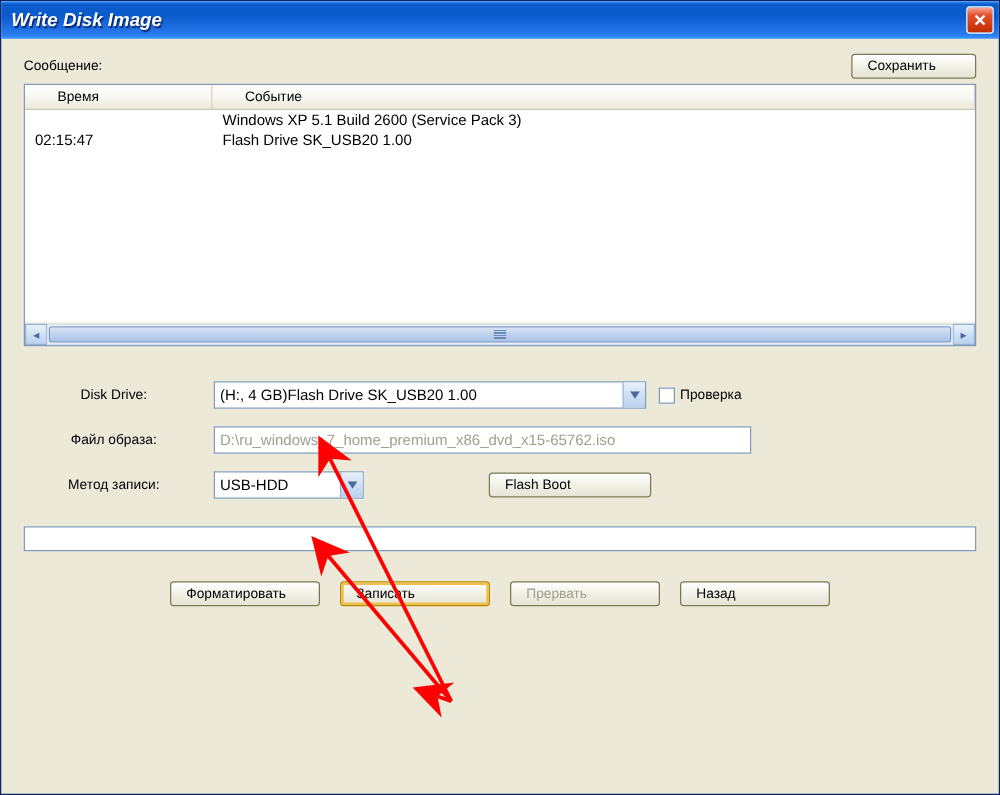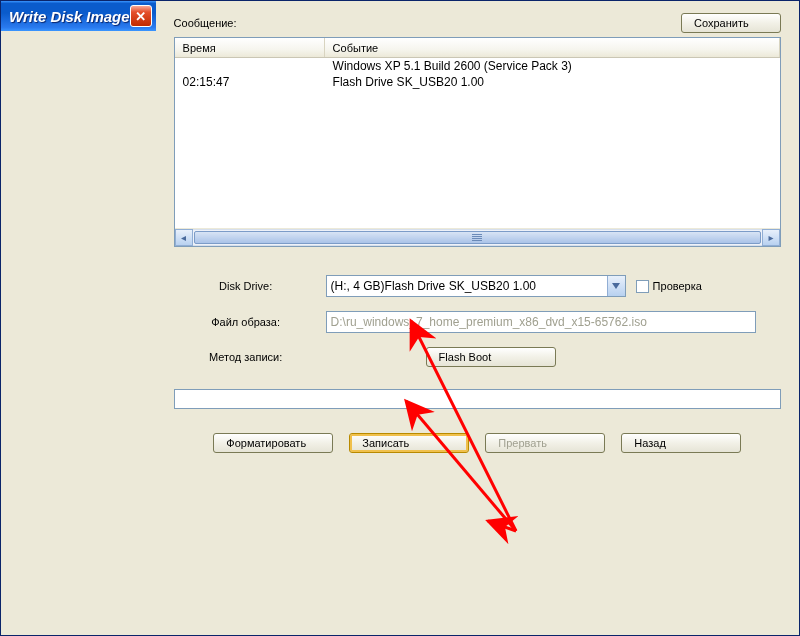--- a/index.html
+++ b/index.html
@@ -11,21 +11,21 @@
     width: 800px;
     height: 636px;
     overflow: hidden;
   }
   .window {
     width: 800px;
     height: 636px;
     border: 1px solid #0a246a;
     background: #ece9d8;
     display: flex;
-    flex-direction: row;
+    flex-direction: column;
   }
   .titlebar {
     height: 30px;
     background: linear-gradient(to bottom, #3a95ff 0%, #0a5bcc 8%, #0a5bcc 40%, #2a7aef 88%, #3a95ff 100%);
     display: flex;
     align-items: center;
     padding: 0 4px 0 8px;
     color: #fff;
     font-size: 15px;
     font-weight: bold;
@@ -89,21 +89,21 @@
     display: flex;
     flex-direction: column;
   }
   .lv-header {
     display: flex;
     background: linear-gradient(to bottom, #fff 0%, #f6f5ee 60%, #ece9d8 100%);
     border-bottom: 1px solid #cac6b4;
     height: 20px;
   }
   .lv-header .col {
-    padding: 2px 8px;
+    padding: 2px 26px;
     border-right: 1px solid #d8d4c0;
     font-size: 11px;
     display:flex;
     align-items:center;
   }
   .col-time { width: 150px; }
   .col-event { flex: 1; }
   .lv-body {
     flex: 1;
     overflow: hidden;
@@ -271,21 +271,21 @@
         </div>
         <div class="sb-btn">
           <span>▸</span>
         </div>
       </div>
     </div>
 
     <div class="form-area">
       <div class="form-row">
         <span class="flabel">Disk Drive:</span>
-        <div class="combo" style="width:300px">
+        <div class="combo" style="width:346px">
           <span class="ctext">(H:, 4 GB)Flash   Drive SK_USB20  1.00</span>
           <div class="cbtn">
             <svg viewBox="0 0 8 6">
                 <path d="M0 0 L8 0 L4 6 Z" fill="#4a6a9c"></path>
               </svg>
           </div>
         </div>
         <label class="checkbox">
           <span class="box"></span>
           <span>Проверка</span>
@@ -294,20 +294,28 @@
 
       <div class="form-row">
         <span class="flabel">Файл образа:</span>
         <div class="textfield readonly" style="width:430px">
           <span class="ctext">D:\ru_windows_7_home_premium_x86_dvd_x15-65762.iso</span>
         </div>
       </div>
 
       <div class="form-row">
         <span class="flabel">Метод записи:</span>
+        <div class="combo" style="width:120px">
+          <span class="ctext">USB-HDD</span>
+          <div class="cbtn">
+            <svg viewBox="0 0 8 6">
+                <path d="M0 0 L8 0 L4 6 Z" fill="#4a6a9c"></path>
+              </svg>
+          </div>
+        </div>
         <div style="width:100px"></div>
         <button class="xp-btn" style="min-width:130px">Flash Boot</button>
       </div>
     </div>
 
     <div class="progress"></div>
 
     <div class="button-row">
       <button class="xp-btn">Форматировать</button>
       <button class="xp-btn highlight">Записать</button>

